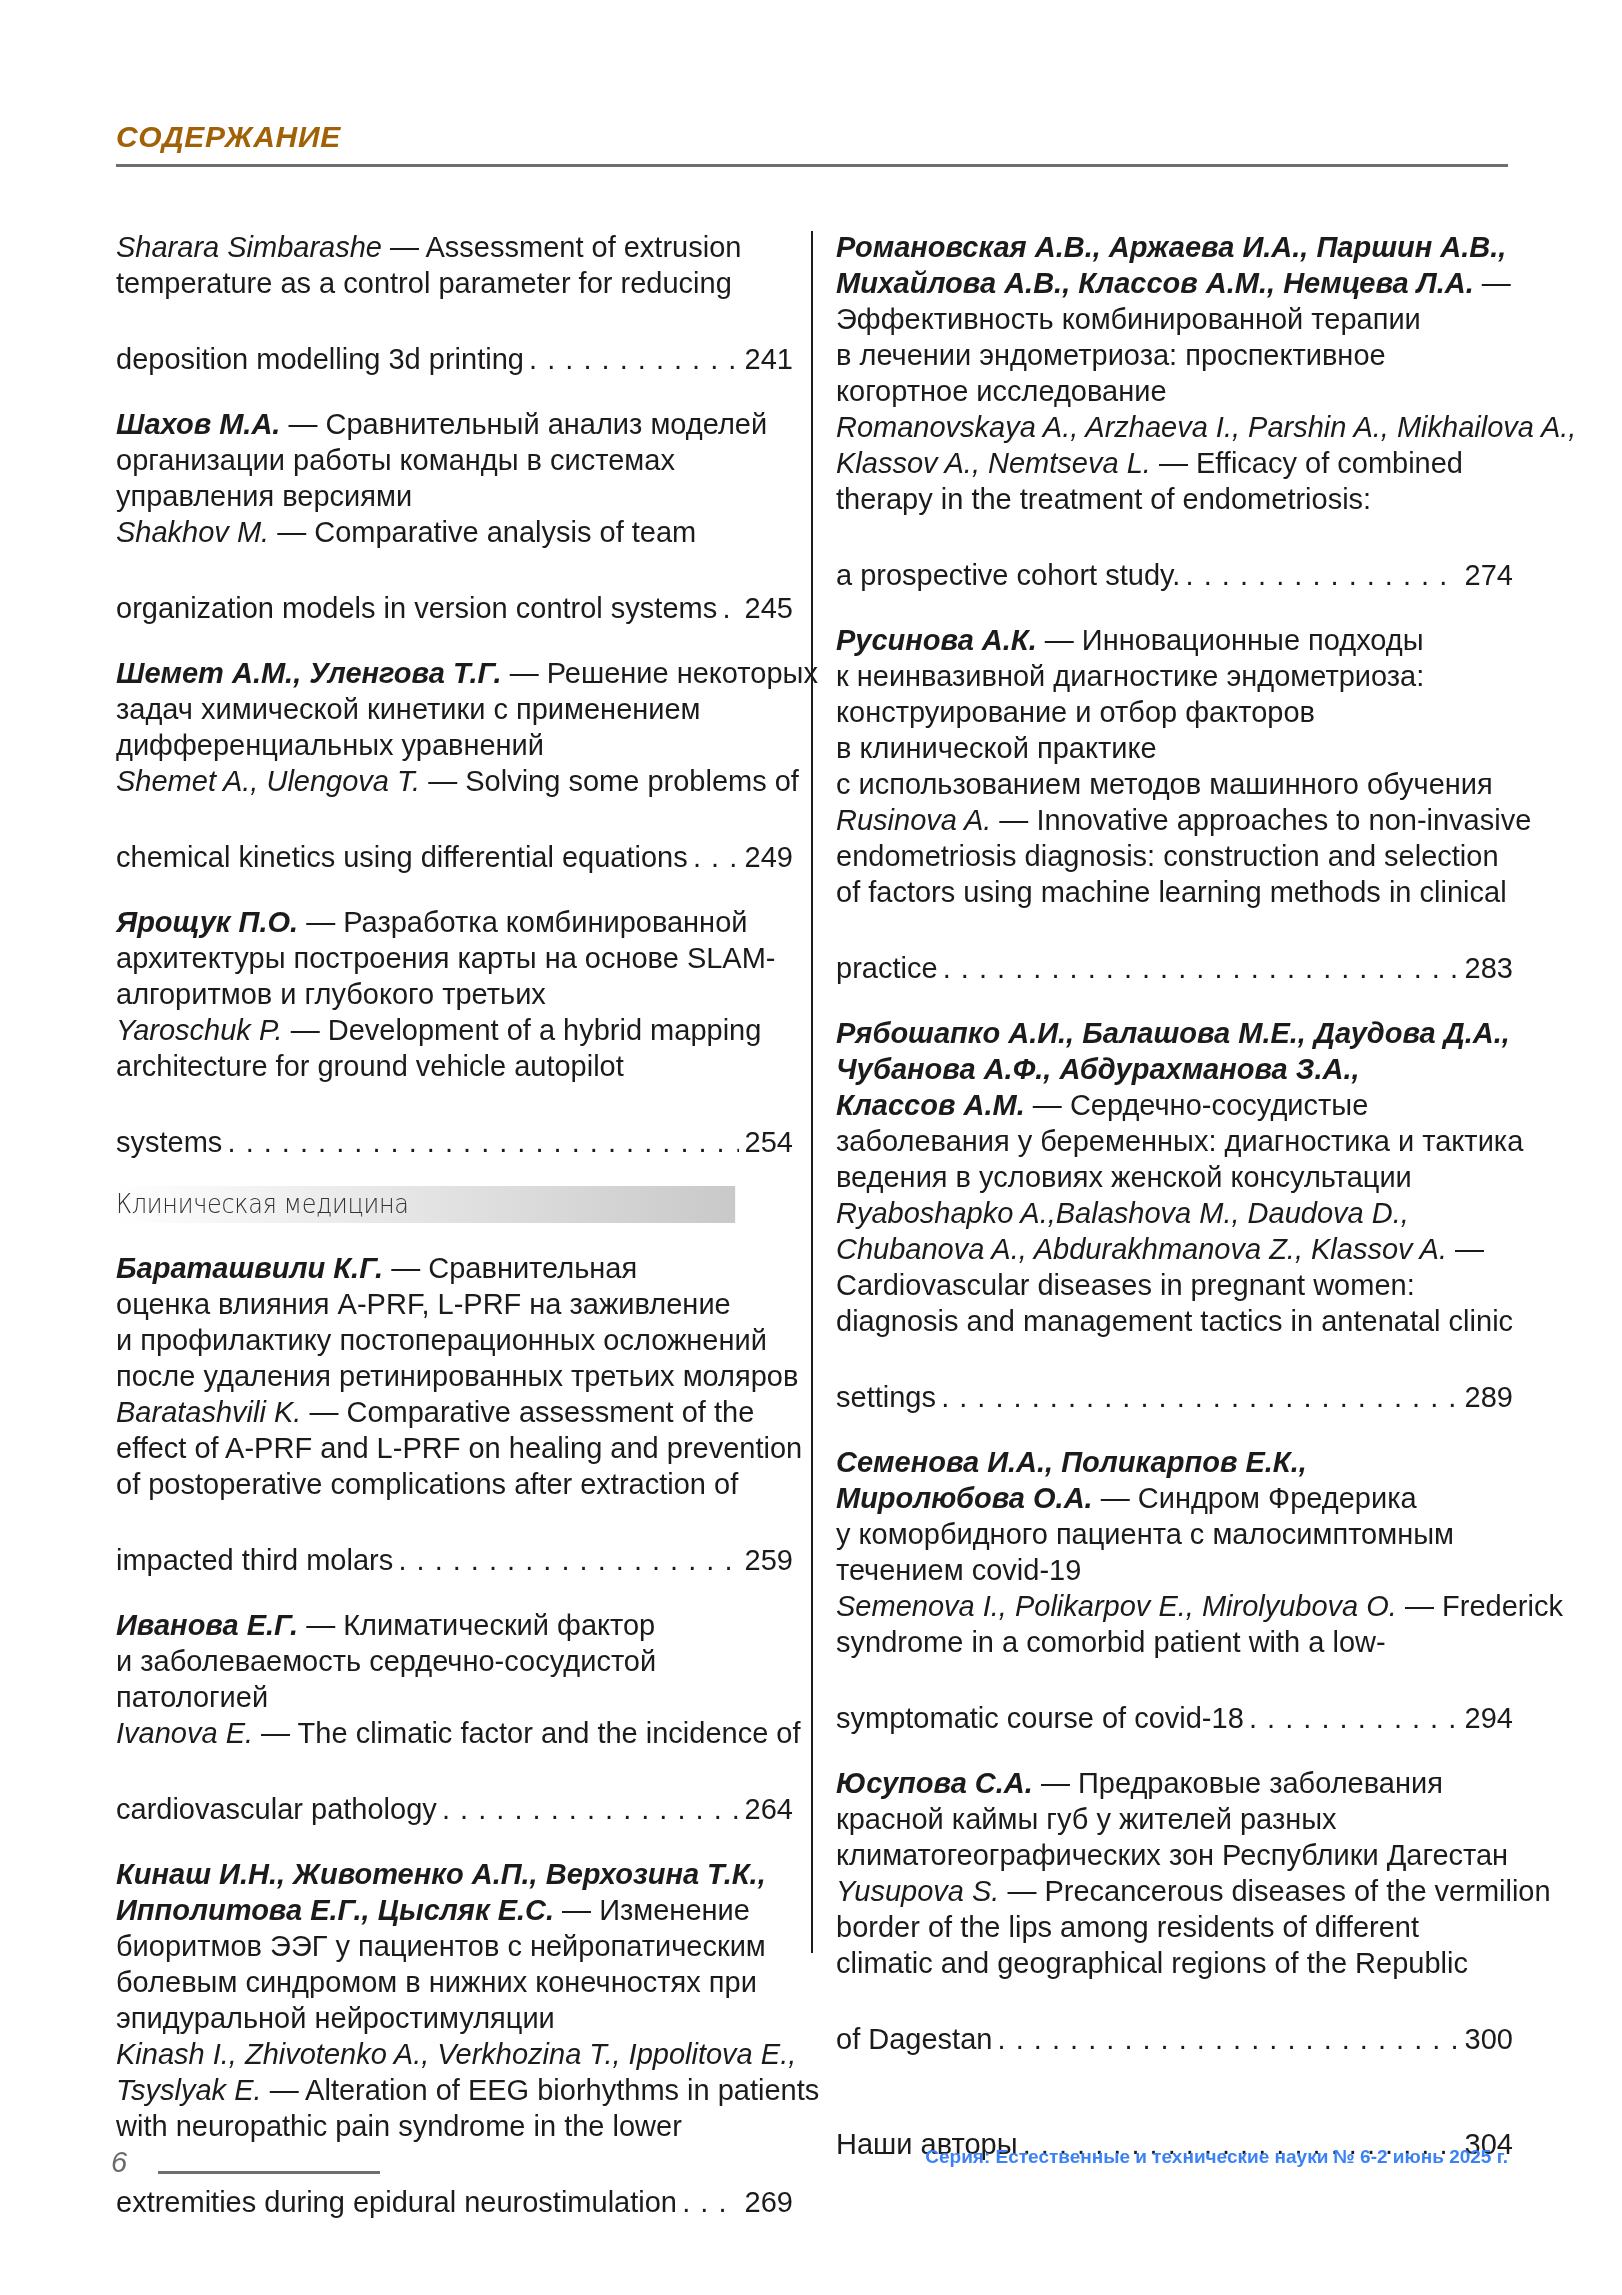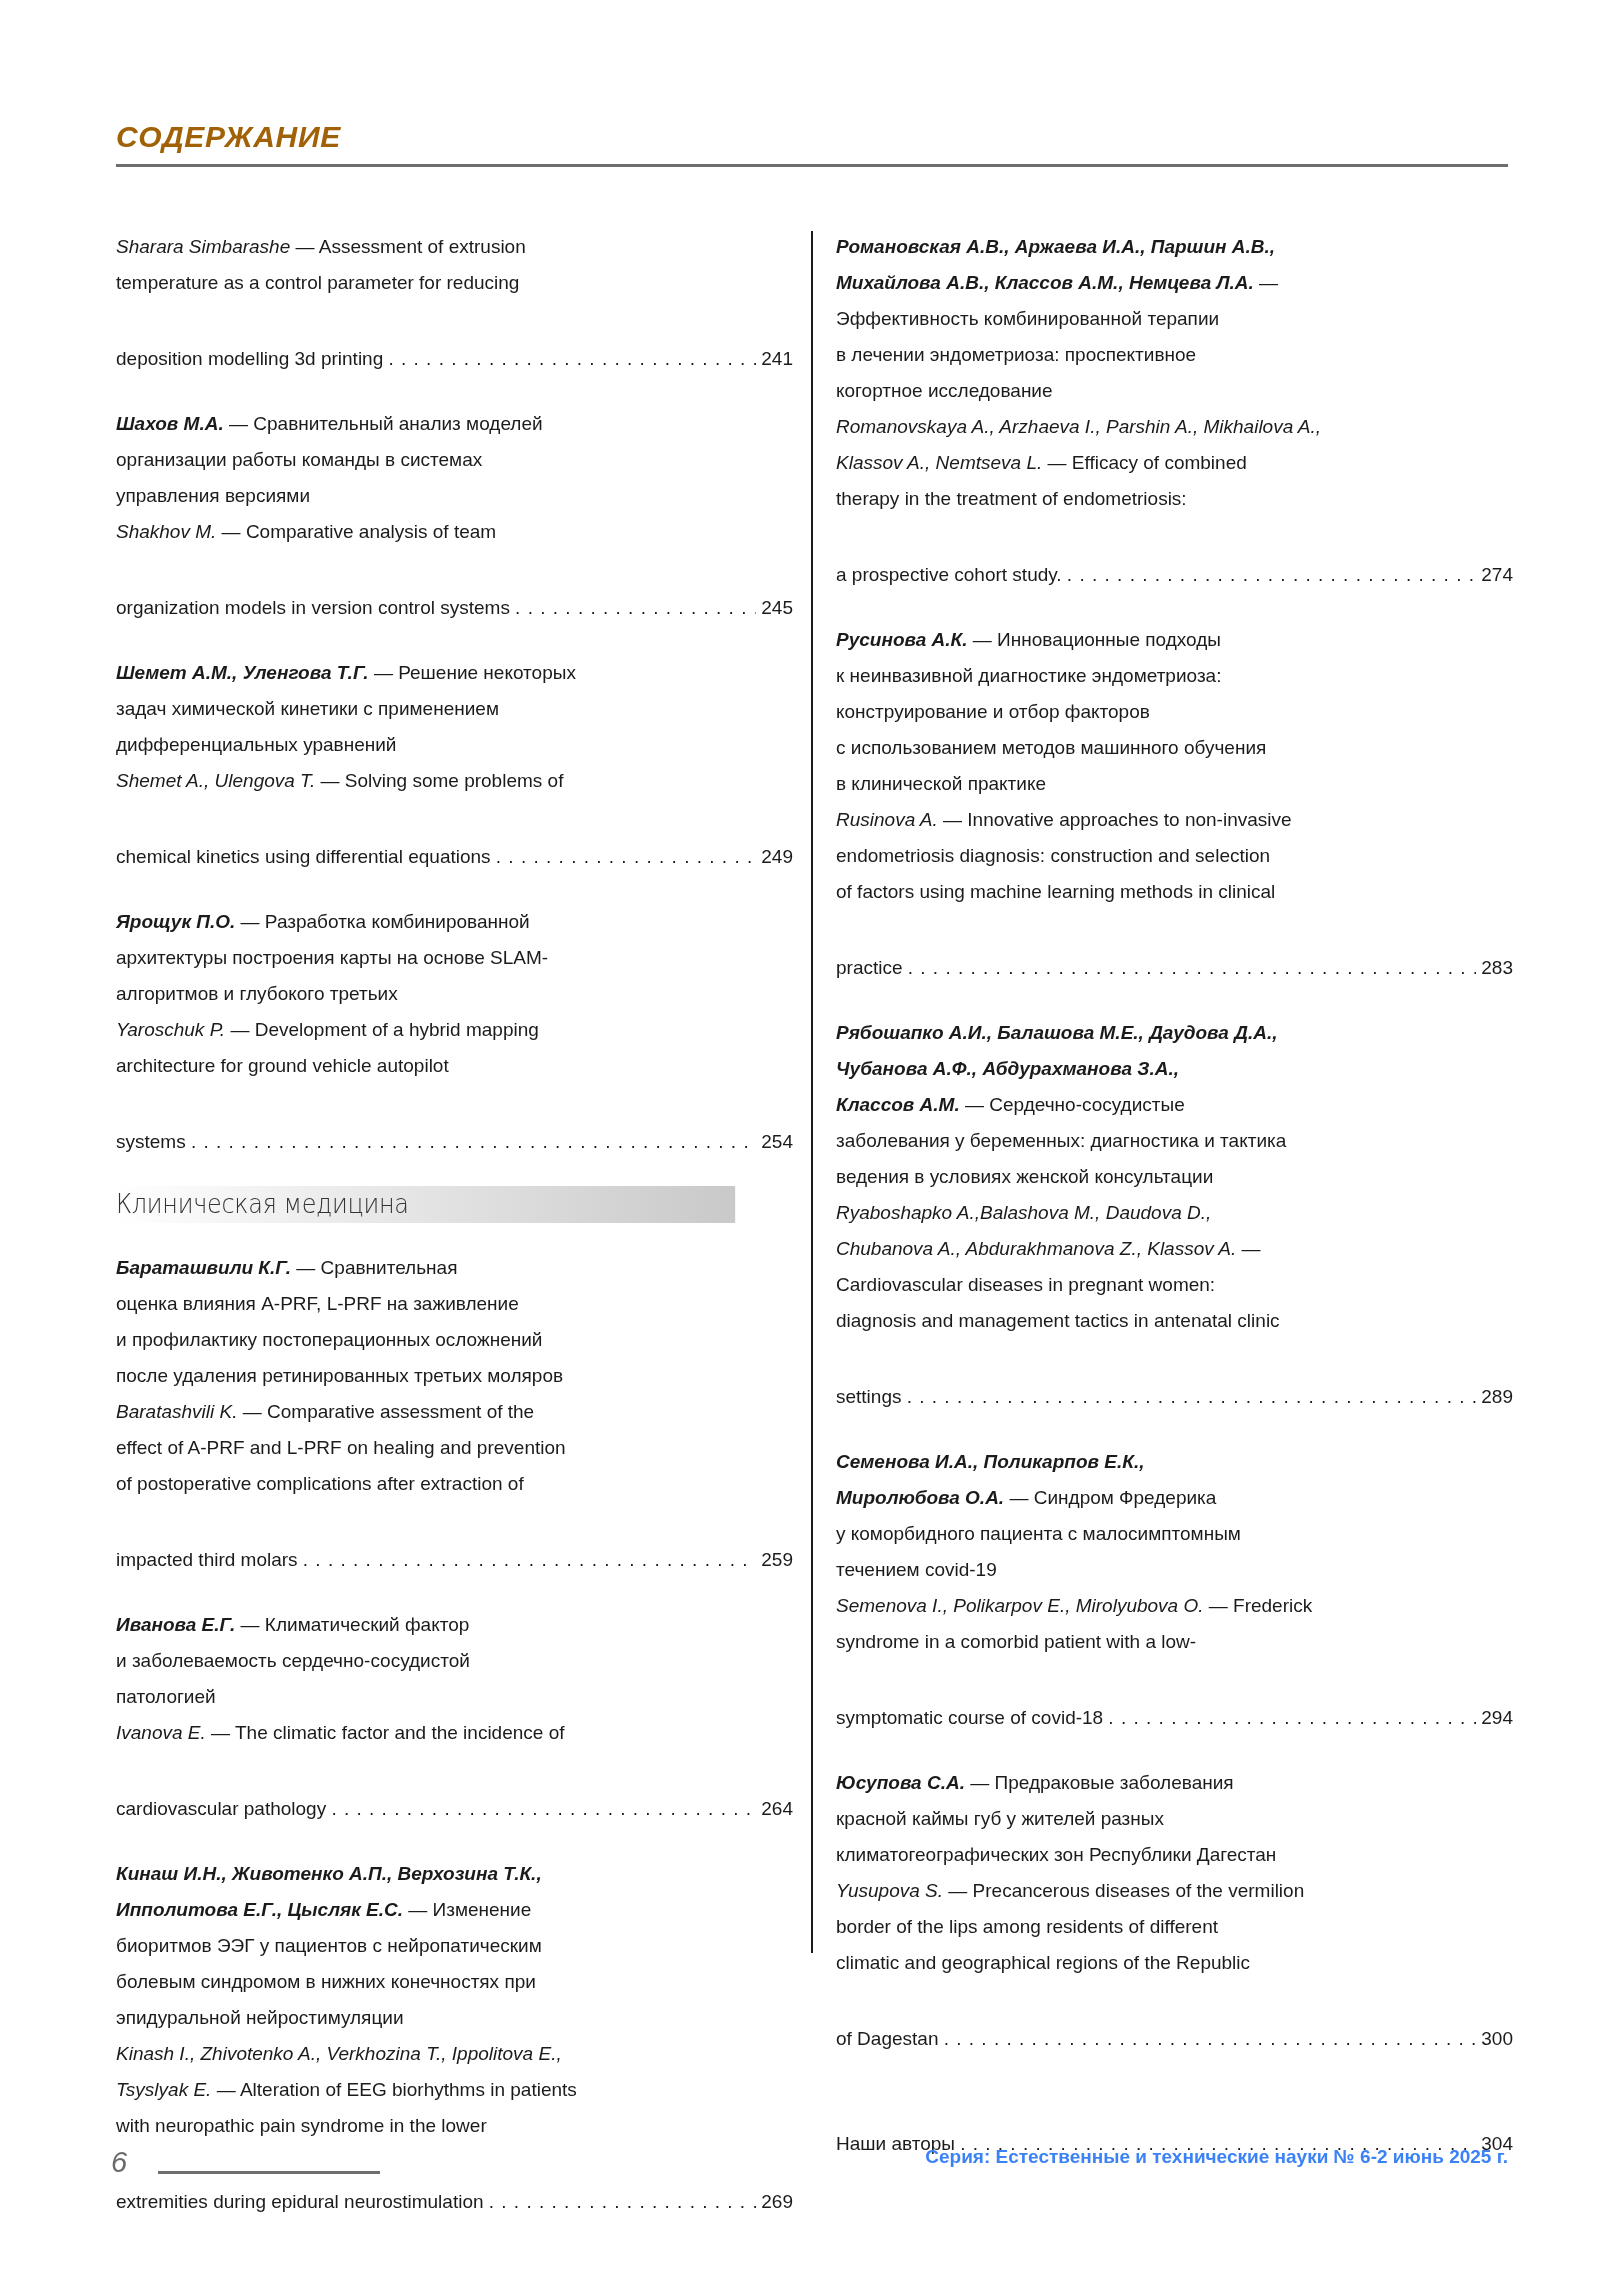--- a/index.html
+++ b/index.html
@@ -20,21 +20,21 @@
   }
   .column {
     position: absolute; top: 229px;
   }
   .col-left { left: 116px; width: 677px; }
   .col-right { left: 836px; width: 677px; }
   .col-divider {
     position: absolute; left: 811px; top: 231px; width: 2px; height: 1722px; background: #1c1a1a;
   }
   .entry {
-    font-size: 19px; line-height: 36px; margin-bottom: 29px;
+    font-size: 29px; line-height: 36px; margin-bottom: 29px;
   }
   .entry .ru-authors { font-weight: bold; font-style: italic; text-align: right; }
   .entry .en-authors { font-style: italic; }
   .entry .line { display: block; white-space: nowrap; }
   .entry .last-line { display: flex; align-items: baseline; white-space: nowrap; }
   .entry .last-line .text { flex: 0 0 auto; margin-top: 40px; }
   .entry .last-line .leader {
     flex: 1 1 auto; overflow: hidden; margin: 0 5.2px; letter-spacing: 3.9px; color: #1c1a1a;
   }
   .entry .last-line .leader::before {
@@ -179,22 +179,22 @@
         <div class="last-line">
           <span class="text">a prospective cohort study.</span>
           <span class="leader"></span>
           <span class="page">274</span>
         </div>
       </div>
       <div class="entry">
         <span class="line"><span class="ru-authors">Русинова А.К.</span><span> — Инновационные подходы</span></span>
         <span class="line"><span>к неинвазивной диагностике эндометриоза:</span></span>
         <span class="line"><span>конструирование и отбор факторов</span></span>
+        <span class="line"><span>в клинической практике</span></span>
         <span class="line"><span>с использованием методов машинного обучения</span></span>
-        <span class="line"><span>в клинической практике</span></span>
         <span class="line"><span class="en-authors">Rusinova A.</span><span> — Innovative approaches to non-invasive</span></span>
         <span class="line"><span>endometriosis diagnosis: construction and selection</span></span>
         <span class="line"><span>of factors using machine learning methods in clinical</span></span>
         <div class="last-line">
           <span class="text">practice</span>
           <span class="leader"></span>
           <span class="page">283</span>
         </div>
       </div>
       <div class="entry">

